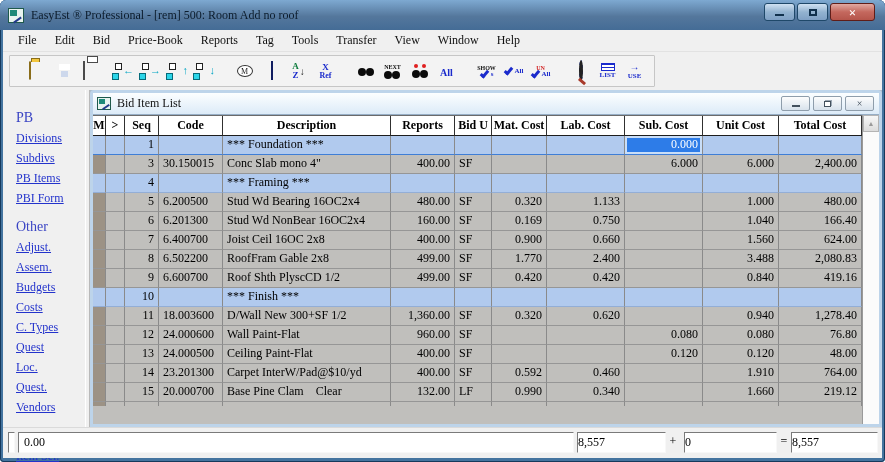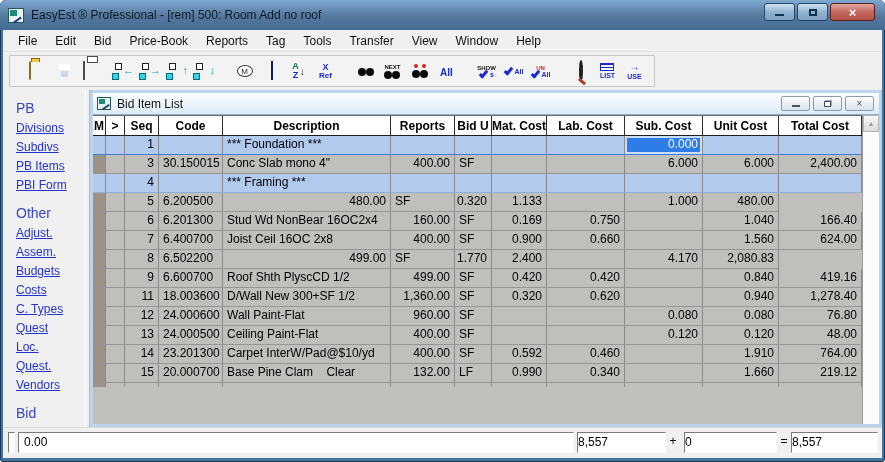--- a/index.html
+++ b/index.html
@@ -1,18 +1,18 @@
 <!DOCTYPE html>
 <html><head>
 <meta charset="utf-8">
 <style>
   html,body{margin:0;padding:0;background:#ffffff;font-family:"Liberation Sans",sans-serif;}
   *{box-sizing:border-box;}
   .win{position:relative;width:885px;height:462px;background:#44749f;border-radius:6px 6px 4px 4px;
-       box-shadow:inset 0 0 0 1px #16395c, inset 0 1px 0 1px #8fb4d6;overflow:hidden;}
+       box-shadow:inset 0 0 0 1px #16395c, inset 0 1px 0 1px #8fb4d6;overflow:hidden;font-family:Liberation Serif, serif;}
 
   
   .titlebar{height:30px;display:flex;align-items:center;padding:0 8px;position:relative;
             background:linear-gradient(#7ea9d1,#54779c 55%,#446c96);}
   .app-icon{width:16px;height:15px;background:#e9f4ef;border:1px solid #1f5a4c;position:relative;flex:none;}
   .app-icon::before{content:"";position:absolute;left:1px;top:1px;width:7px;height:6px;background:#1f8a78;}
   .app-icon::after{content:"";position:absolute;right:1px;bottom:1px;width:9px;height:2px;background:#243a8a;transform:rotate(-35deg);}
   .title-text{margin-left:7px;font-size:12px;color:#0c1c2c;white-space:nowrap;}
   .win-controls{position:absolute;top:3px;right:10px;display:flex;gap:2px;}
   .win-btn{width:31px;height:18px;border:1px solid #1f4869;border-radius:3px;display:flex;align-items:center;justify-content:center;
@@ -74,21 +74,21 @@
   .imag::after{content:"";position:absolute;right:-5px;bottom:-4px;width:8px;height:3px;background:#a83a2a;transform:rotate(40deg);}
   .ilist{width:14px;height:8px;border:1px solid #1a2acc;background-color:#fff;
     background-image:repeating-linear-gradient(to bottom,#1a2acc 0 1px,transparent 1px 3px);}
   .ilbl{font-size:7px;font-weight:bold;color:#1a2acc;margin-top:1px;}
   .iuarrow{font-size:10px;color:#1a2acc;font-weight:bold;line-height:1;}
 
   
   .main{height:337px;display:flex;background:#f0f0f0;}
   .sidebar{width:82px;flex:none;padding:6px 0 0 13px;}
   .sb-title{font-size:14px;color:#3a44c4;margin:13px 0 5px;}
-  .sb-title.first{margin-top:4px;}
+  .sb-title.first{margin-top:14px;}
   .sb-link{font-size:12px;color:#2333cc;text-decoration:underline;margin:0 0 5px;cursor:pointer;white-space:nowrap;}
   .splitter{width:5px;flex:none;background:#f0f0f0;border-left:1px solid #ffffff;border-right:1px solid #b9b9b9;}
   .mdi{flex:1;position:relative;background:#aebdca;}
 
   
   .child{position:absolute;inset:0;border:3px solid #bdd4ea;border-radius:4px 4px 0 0;
          box-shadow:inset 0 0 0 1px #7f9db9;display:flex;flex-direction:column;background:#fff;}
   .cw-title{height:22px;flex:none;display:flex;align-items:center;padding:0 4px;
             background:linear-gradient(#fcfeff,#dcebf8);border-bottom:1px solid #96aec6;position:relative;}
   .cw-icon{width:14px;height:13px;background:#e9f4ef;border:1px solid #1f5a4c;position:relative;flex:none;}
@@ -411,20 +411,21 @@
                     <div class="num"></div>
                     <div class="num"></div>
                     <div class="num"></div>
                     <div class="num"></div>
                   </div>
                   <div class="grid trow">
                     <div class="mcell"></div>
                     <div></div>
                     <div class="num">5</div>
                     <div class="txt">6.200500</div>
+                    <div class="txt">Stud Wd Bearing 16OC2x4</div>
                     <div class="num">480.00</div>
                     <div class="txt">SF</div>
                     <div class="num">0.320</div>
                     <div class="num">1.133</div>
                     <div class="num"></div>
                     <div class="num">1.000</div>
                     <div class="num">480.00</div>
                   </div>
                   <div class="grid trow">
                     <div class="mcell"></div>
@@ -452,41 +453,56 @@
                     <div class="num">0.660</div>
                     <div class="num"></div>
                     <div class="num">1.560</div>
                     <div class="num">624.00</div>
                   </div>
                   <div class="grid trow">
                     <div class="mcell"></div>
                     <div></div>
                     <div class="num">8</div>
                     <div class="txt">6.502200</div>
+                    <div class="txt">RoofFram Gable 2x8</div>
                     <div class="num">499.00</div>
                     <div class="txt">SF</div>
                     <div class="num">1.770</div>
                     <div class="num">2.400</div>
                     <div class="num"></div>
-                    <div class="num">4.170</div>
+                    <div class="num">3.488</div>
                     <div class="num">2,080.83</div>
                   </div>
                   <div class="grid trow">
                     <div class="mcell"></div>
                     <div></div>
                     <div class="num">9</div>
                     <div class="txt">6.600700</div>
                     <div class="txt">Roof Shth PlyscCD 1/2</div>
                     <div class="num">499.00</div>
                     <div class="txt">SF</div>
                     <div class="num">0.420</div>
                     <div class="num">0.420</div>
                     <div class="num"></div>
                     <div class="num">0.840</div>
                     <div class="num">419.16</div>
+                  </div>
+                  <div class="grid trow section">
+                    <div class="mcell"></div>
+                    <div></div>
+                    <div class="num">10</div>
+                    <div class="txt"></div>
+                    <div class="txt">*** Finish ***</div>
+                    <div class="num"></div>
+                    <div class="txt"></div>
+                    <div class="num"></div>
+                    <div class="num"></div>
+                    <div class="num"></div>
+                    <div class="num"></div>
+                    <div class="num"></div>
                   </div>
                   <div class="grid trow">
                     <div class="mcell"></div>
                     <div></div>
                     <div class="num">11</div>
                     <div class="txt">18.003600</div>
                     <div class="txt">D/Wall New 300+SF 1/2</div>
                     <div class="num">1,360.00</div>
                     <div class="txt">SF</div>
                     <div class="num">0.320</div>

